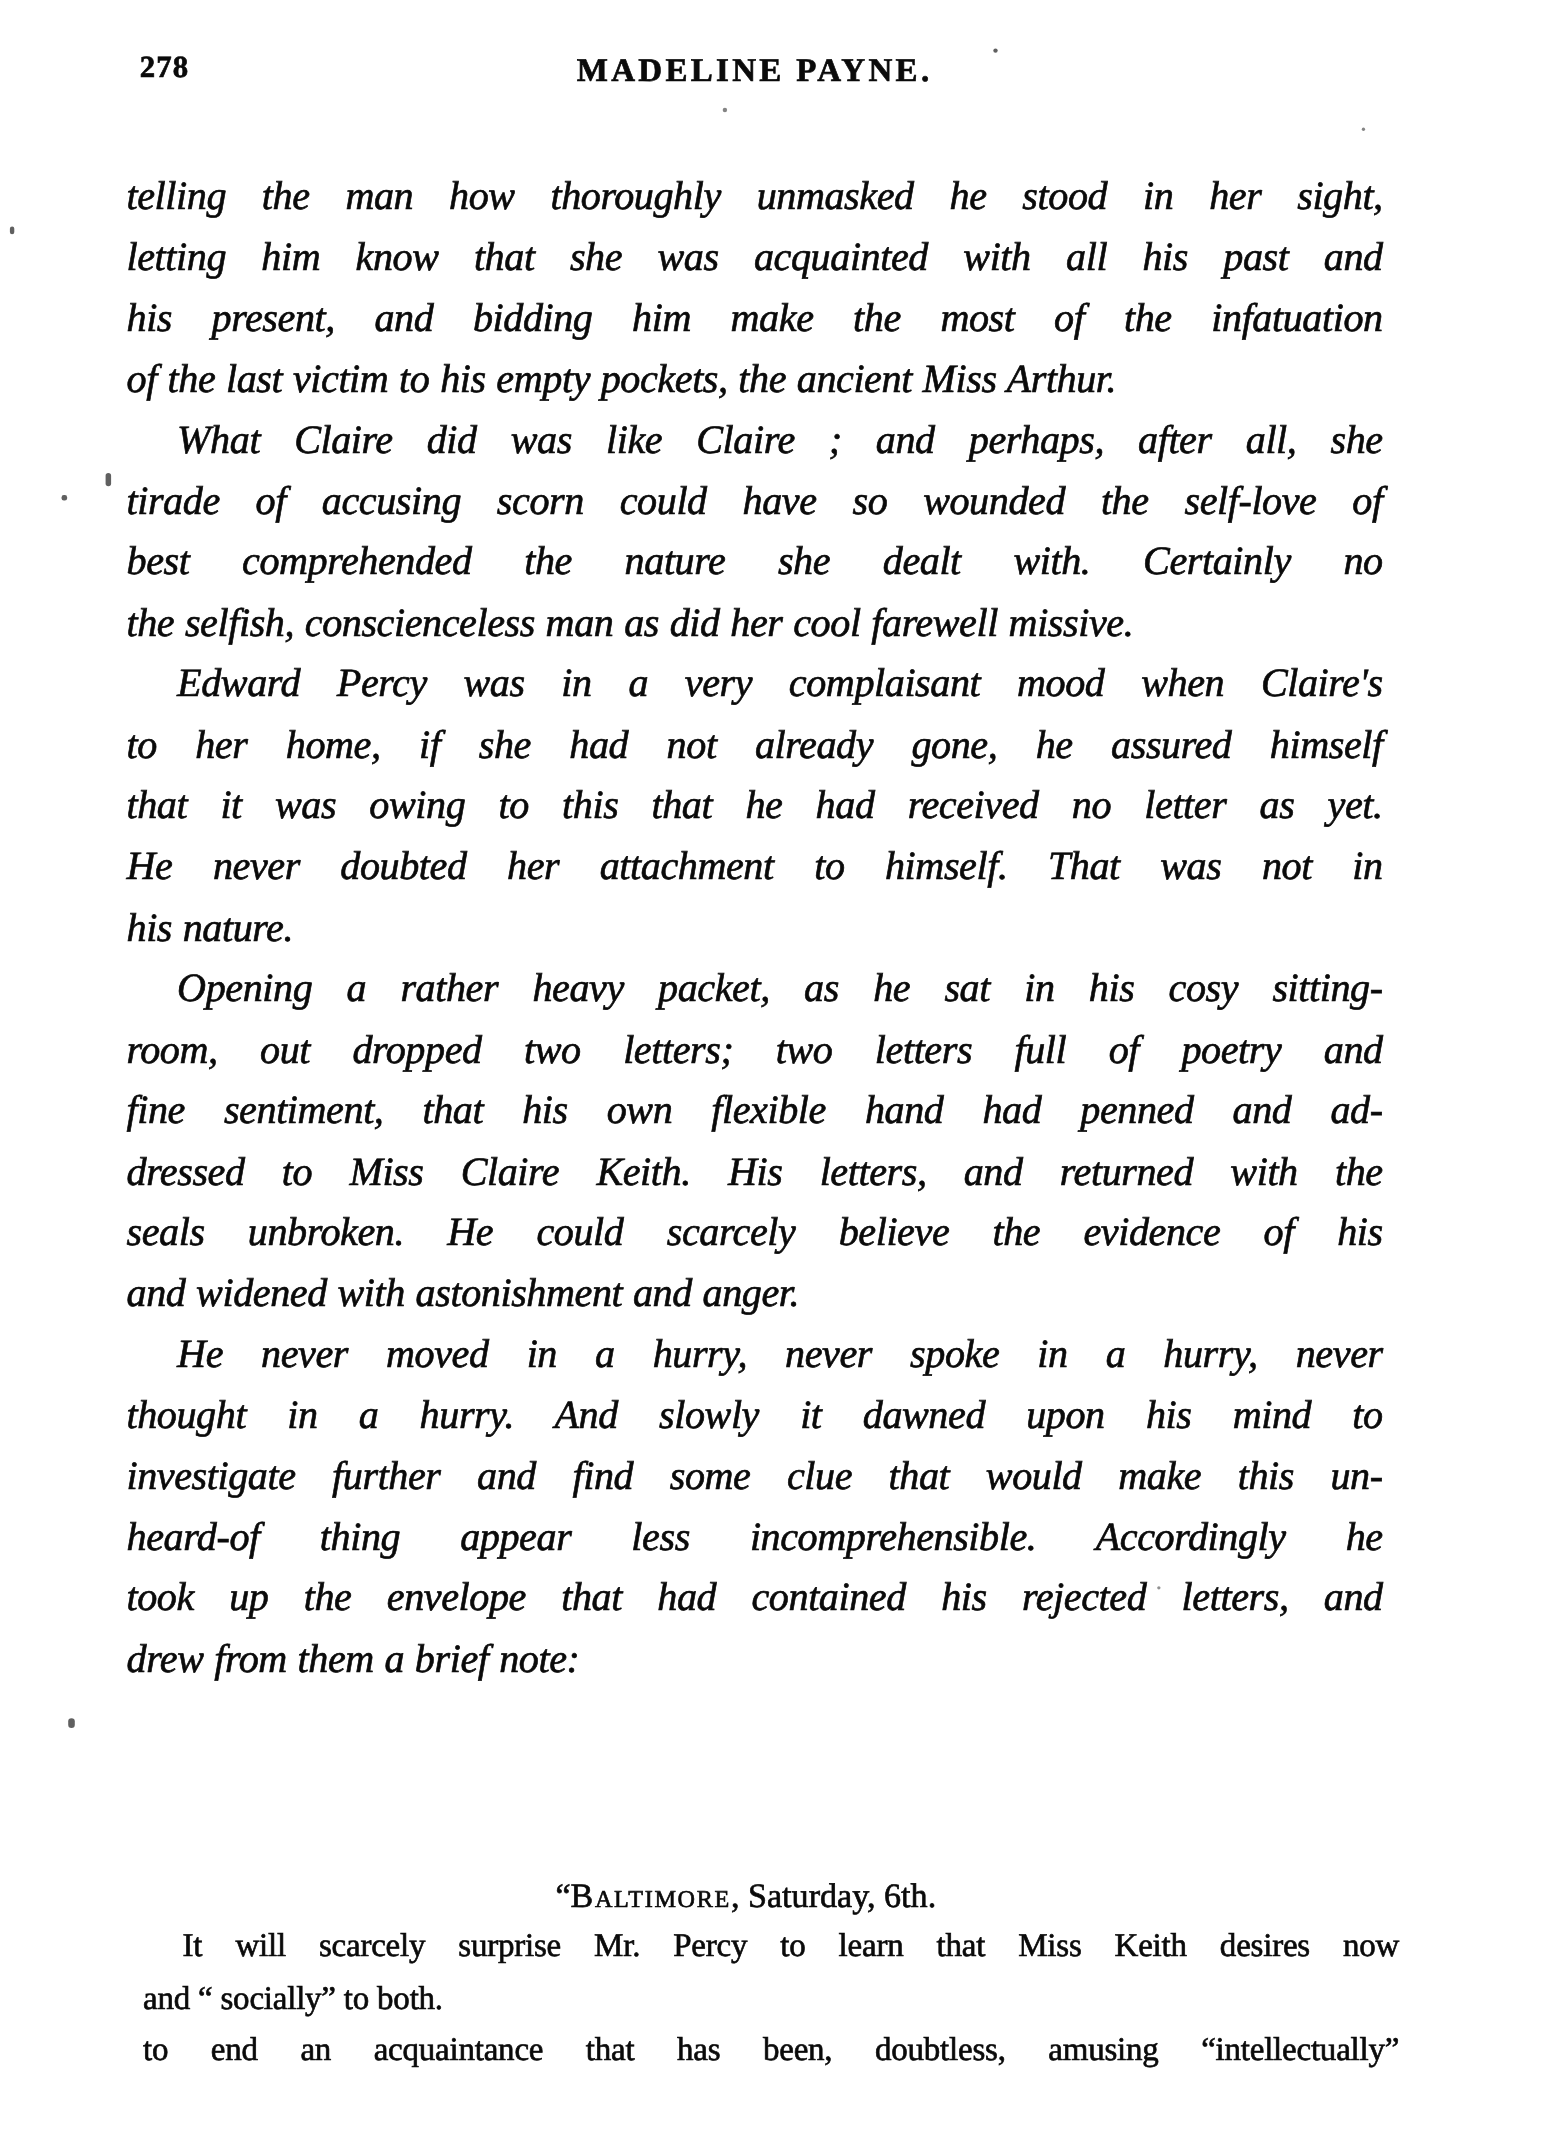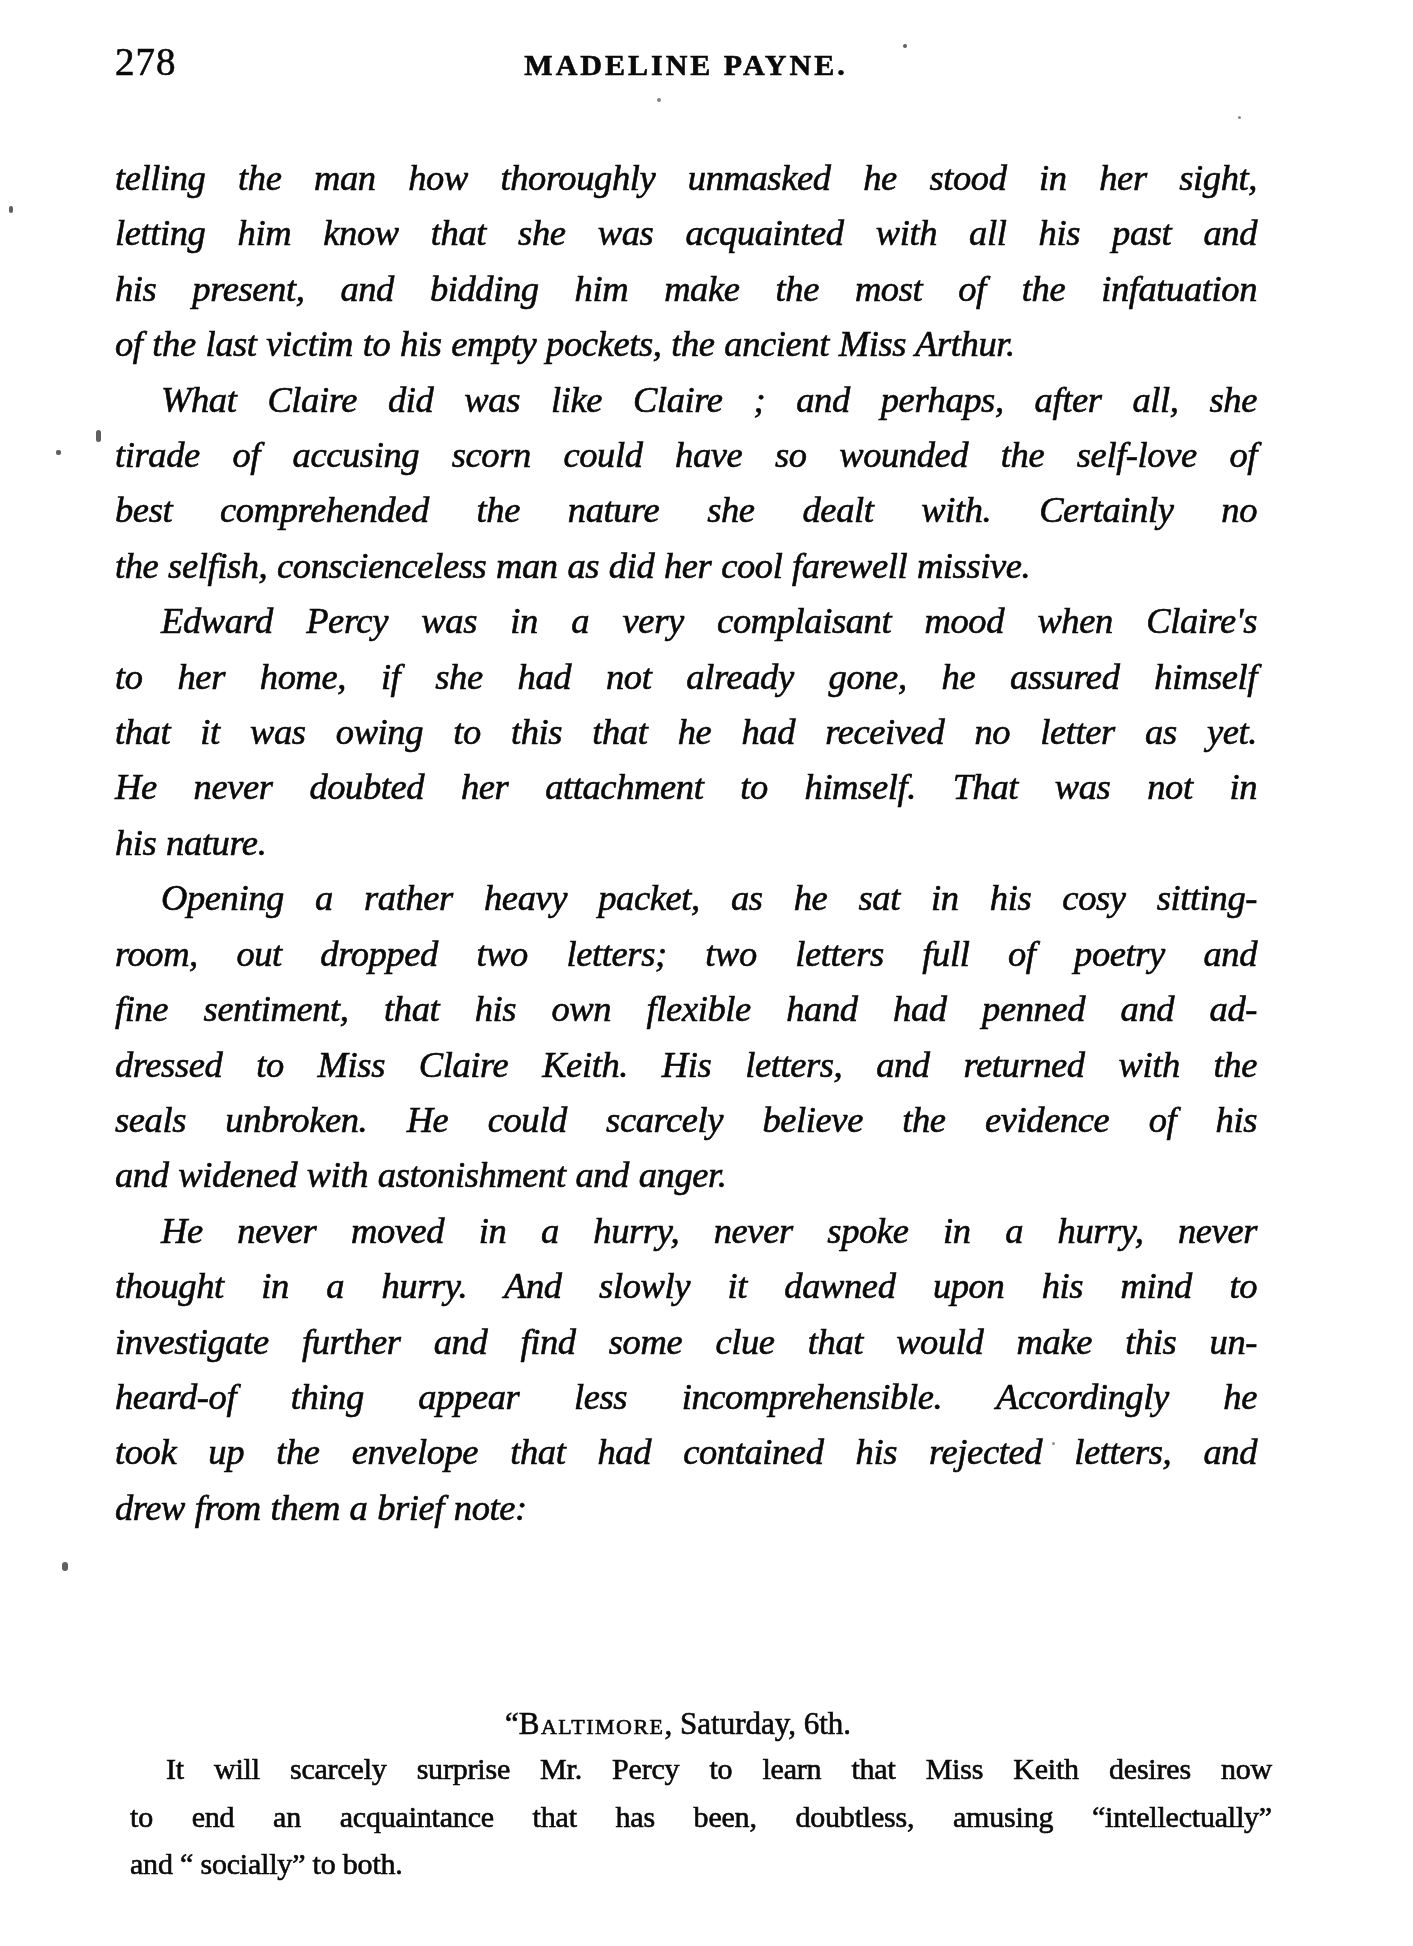--- a/index.html
+++ b/index.html
@@ -13,22 +13,22 @@
     background:var(--paper);
     color:var(--ink);
     font-family:"Liberation Serif","DejaVu Serif",serif;
     overflow:hidden;
     -webkit-text-stroke:0.6px currentColor; 
   }
   .header{
     position:absolute;top:42px;left:115px;right:156px;height:40px;
   }
   .page-number{
-    position:absolute;left:0;top:0;
-    font-size:39px;font-weight:normal;line-height:40px;letter-spacing:1px;
+    position:absolute;left:12px;top:0;
+    font-size:28px;font-weight:bold;line-height:40px;letter-spacing:1px;
   }
   .running-title{
     position:absolute;left:0;right:0;top:5px;text-align:center;
     font-size:30px;font-weight:bold;line-height:36px;letter-spacing:3px;
   }
   .body-text{
     position:absolute;top:150px;left:115px;width:1142px;
     font-size:36.5px;line-height:55.4px;letter-spacing:-0.4px;
     word-spacing:1px;
     font-style:italic;
@@ -113,22 +113,22 @@
     </div>
 
   </div>
 
   <div class="note-date">
     <span>“</span><span class="sc">Baltimore</span><span>, Saturday, 6th.</span>
   </div>
 
   <div class="note">
     <div class="line jl">It will scarcely surprise Mr. Percy to learn that Miss Keith desires now</div>
+    <div class="line ll">and “ socially” to both.</div>
     <div class="line jl">to end an acquaintance that has been, doubtless, amusing “intellectually”</div>
-    <div class="line ll">and “ socially” to both.</div>
   </div>
 
   <div class="speck sp1"></div>
   <div class="speck sp2"></div>
   <div class="speck sp3"></div>
   <div class="speck sp4"></div>
   <div class="speck sp5"></div>
   <div class="speck sp6"></div>
   <div class="speck sp7"></div>
   <div class="speck sp8"></div>

